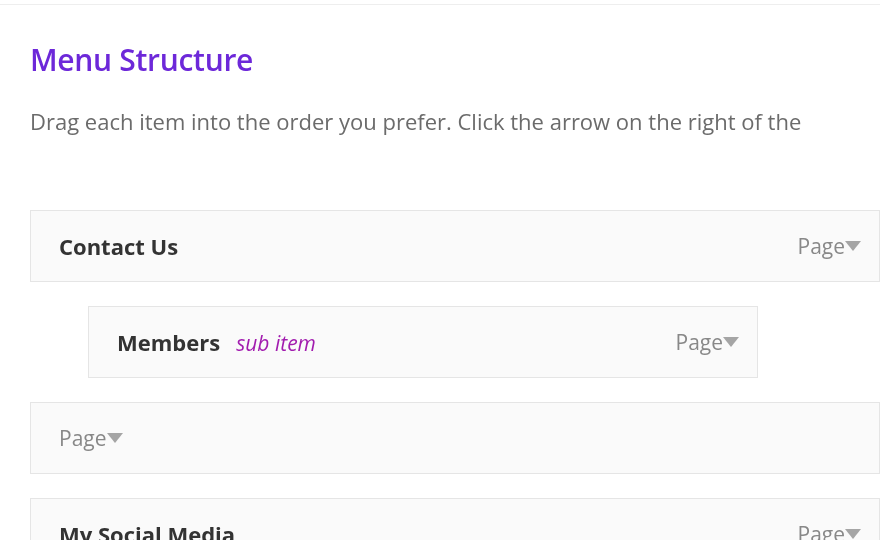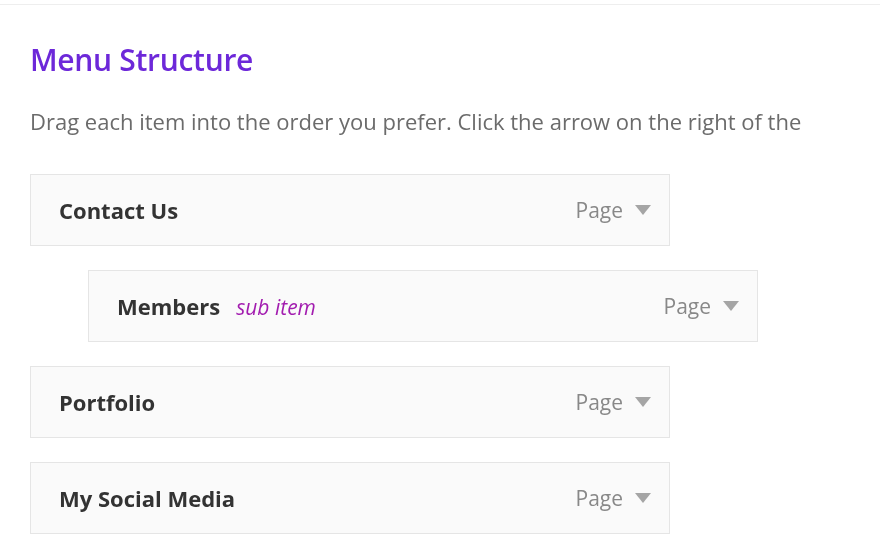--- a/index.html
+++ b/index.html
@@ -25,37 +25,37 @@
       font-weight: 600;
       color: #6d28d9;
       margin-top: 34px;
       margin-bottom: 26px;
       letter-spacing: -0.3px;
     }
     .description {
       font-size: 22px;
       color: #6b6b6b;
       line-height: 1.45;
-      margin-bottom: 36px;
+      margin-bottom: 72px;
       font-weight: 400;
     }
     .menu-list {
       display: flex;
       flex-direction: column;
       gap: 24px;
     }
     .menu-item {
       background: #fafafa;
       border: 1px solid #e5e5e5;
       height: 72px;
       display: flex;
       align-items: center;
       justify-content: space-between;
       padding: 0 18px 0 28px;
-      width: 640px;
+      width: 850px;
     }
     .menu-item.sub {
       margin-left: 58px;
       width: 670px;
     }
     .item-left {
       display: flex;
       align-items: baseline;
       gap: 16px;
     }
@@ -66,21 +66,20 @@
     }
     .item-subtitle {
       font-size: 21px;
       font-style: italic;
       color: #a21caf;
       font-weight: 400;
     }
     .item-right {
       display: flex;
       align-items: center;
-      gap: 12px;
     }
     .item-type {
       font-size: 21px;
       color: #888888;
       font-weight: 400;
     }
     .caret {
       display: inline-block;
       width: 0;
       height: 0;
@@ -113,23 +112,20 @@
         <span class="item-title">Members</span>
         <span class="item-subtitle">sub item</span>
       </div>
       <div class="item-right">
         <span class="item-type">Page</span>
         <span class="caret"></span>
       </div>
     </div>
 
     <div class="menu-item">
-      <div class="item-left">
-        <span class="item-title">Portfolio</span>
-      </div>
       <div class="item-right">
         <span class="item-type">Page</span>
         <span class="caret"></span>
       </div>
     </div>
 
     <div class="menu-item">
       <div class="item-left">
         <span class="item-title">My Social Media</span>
       </div>

